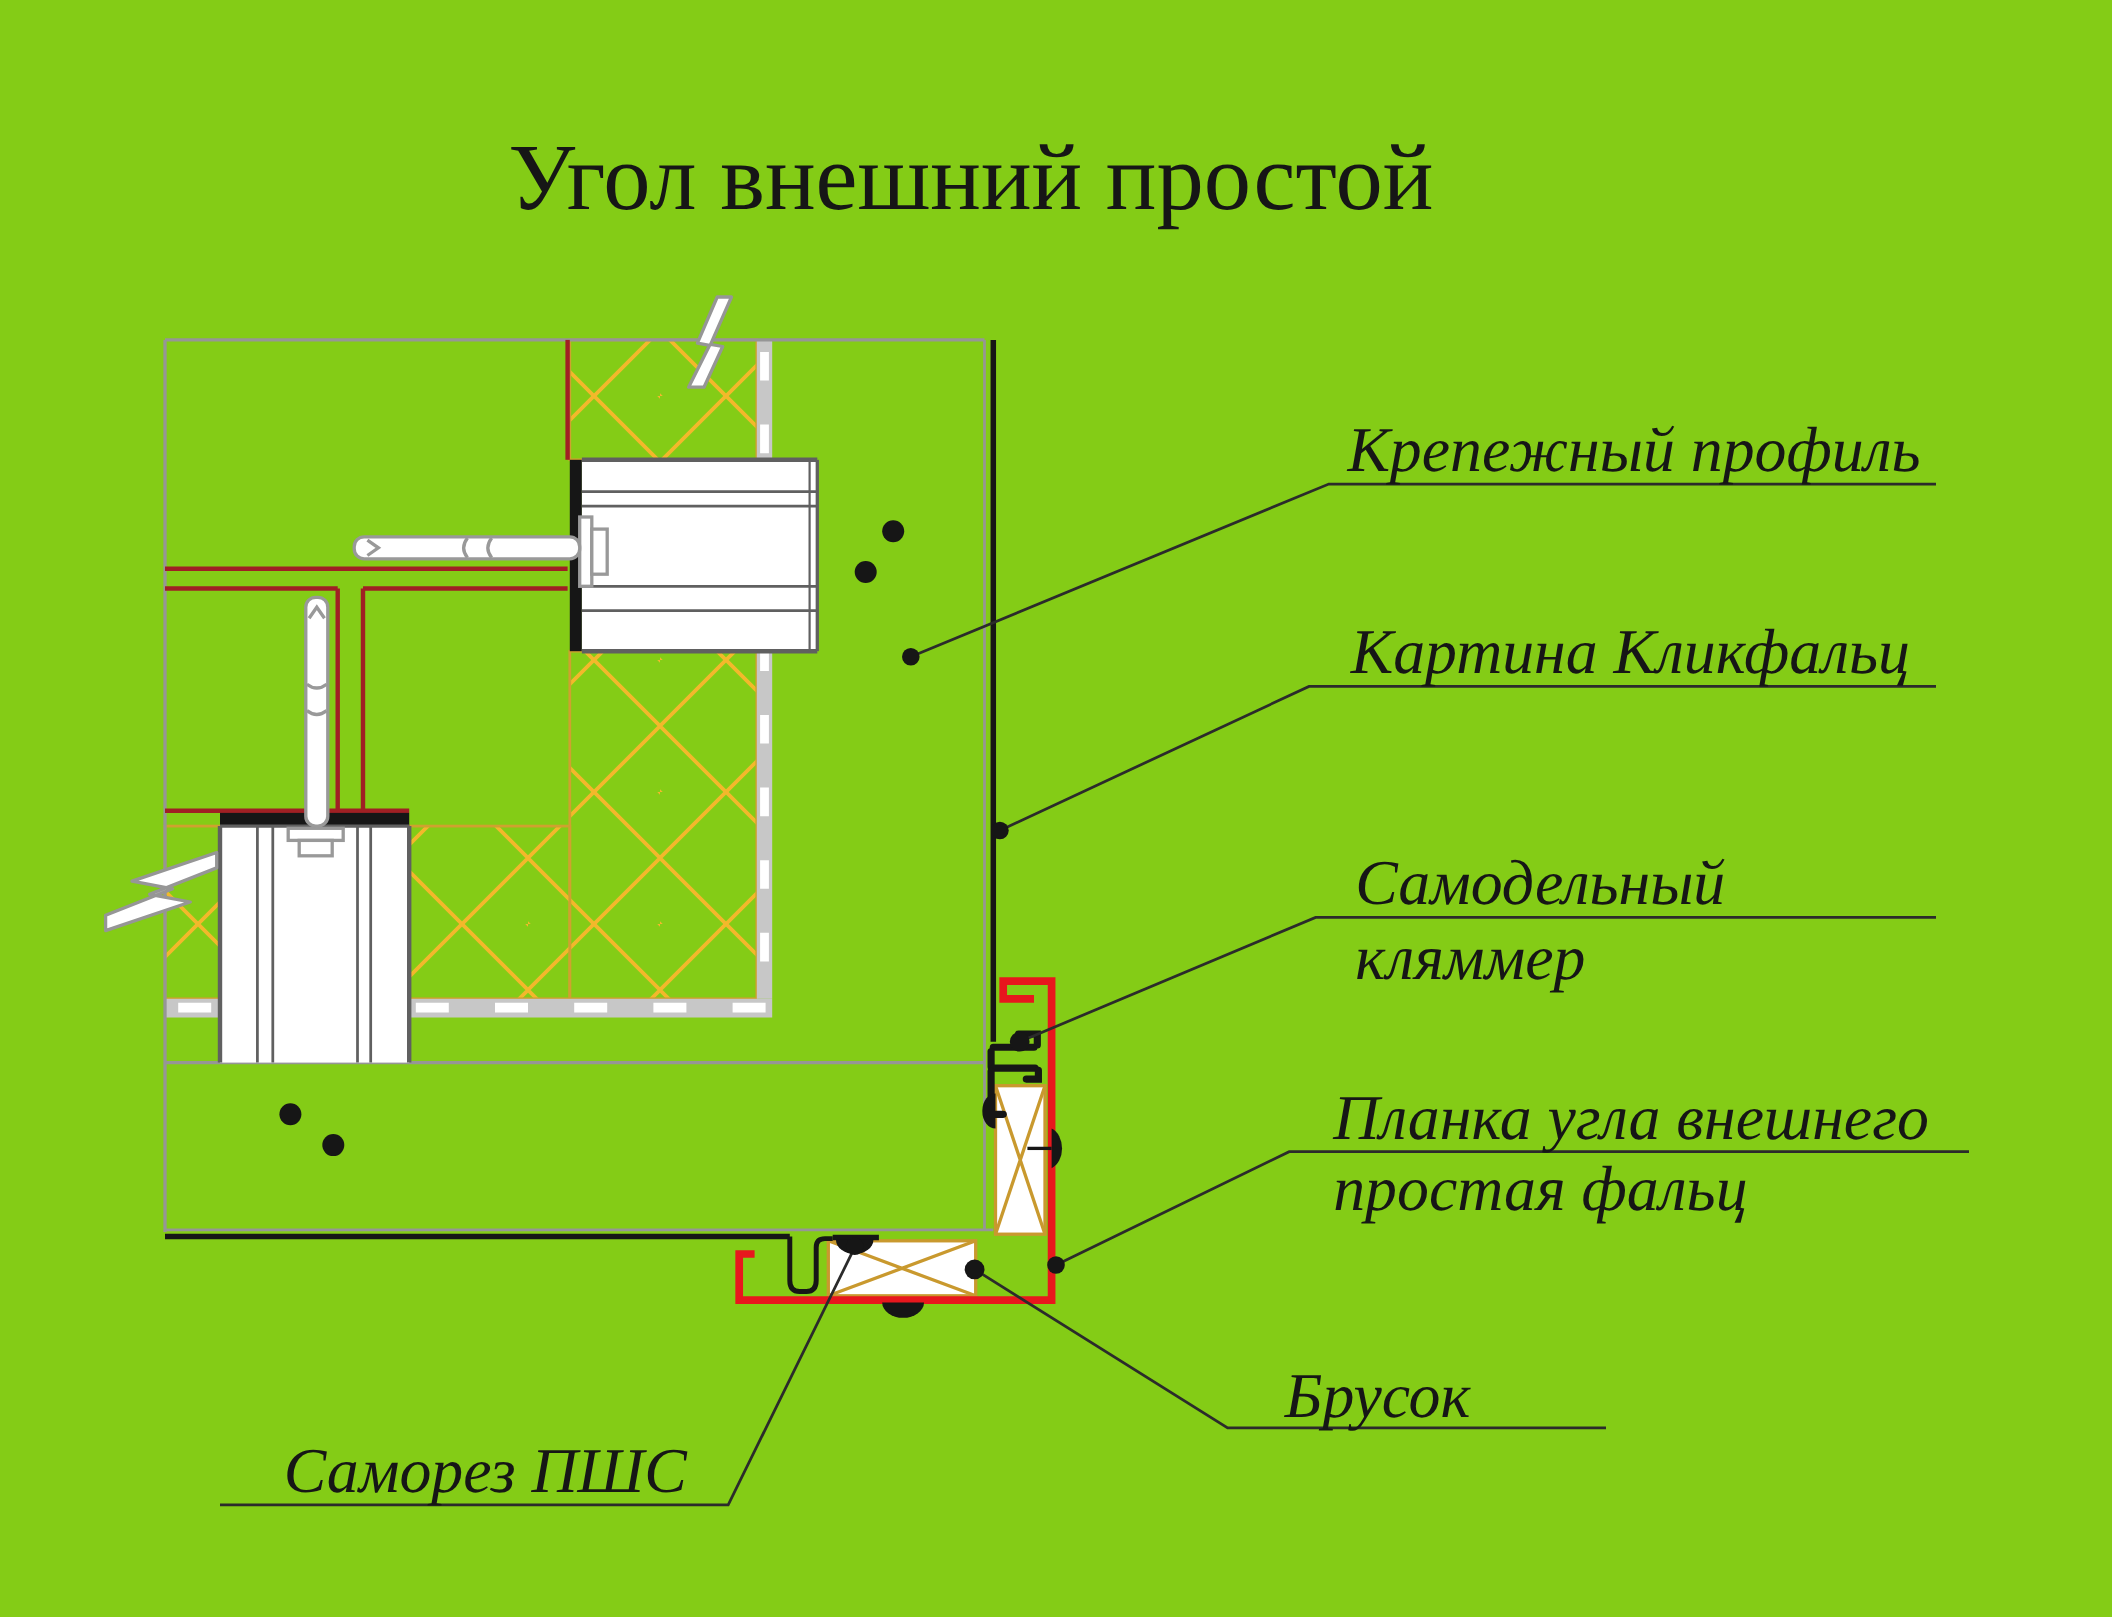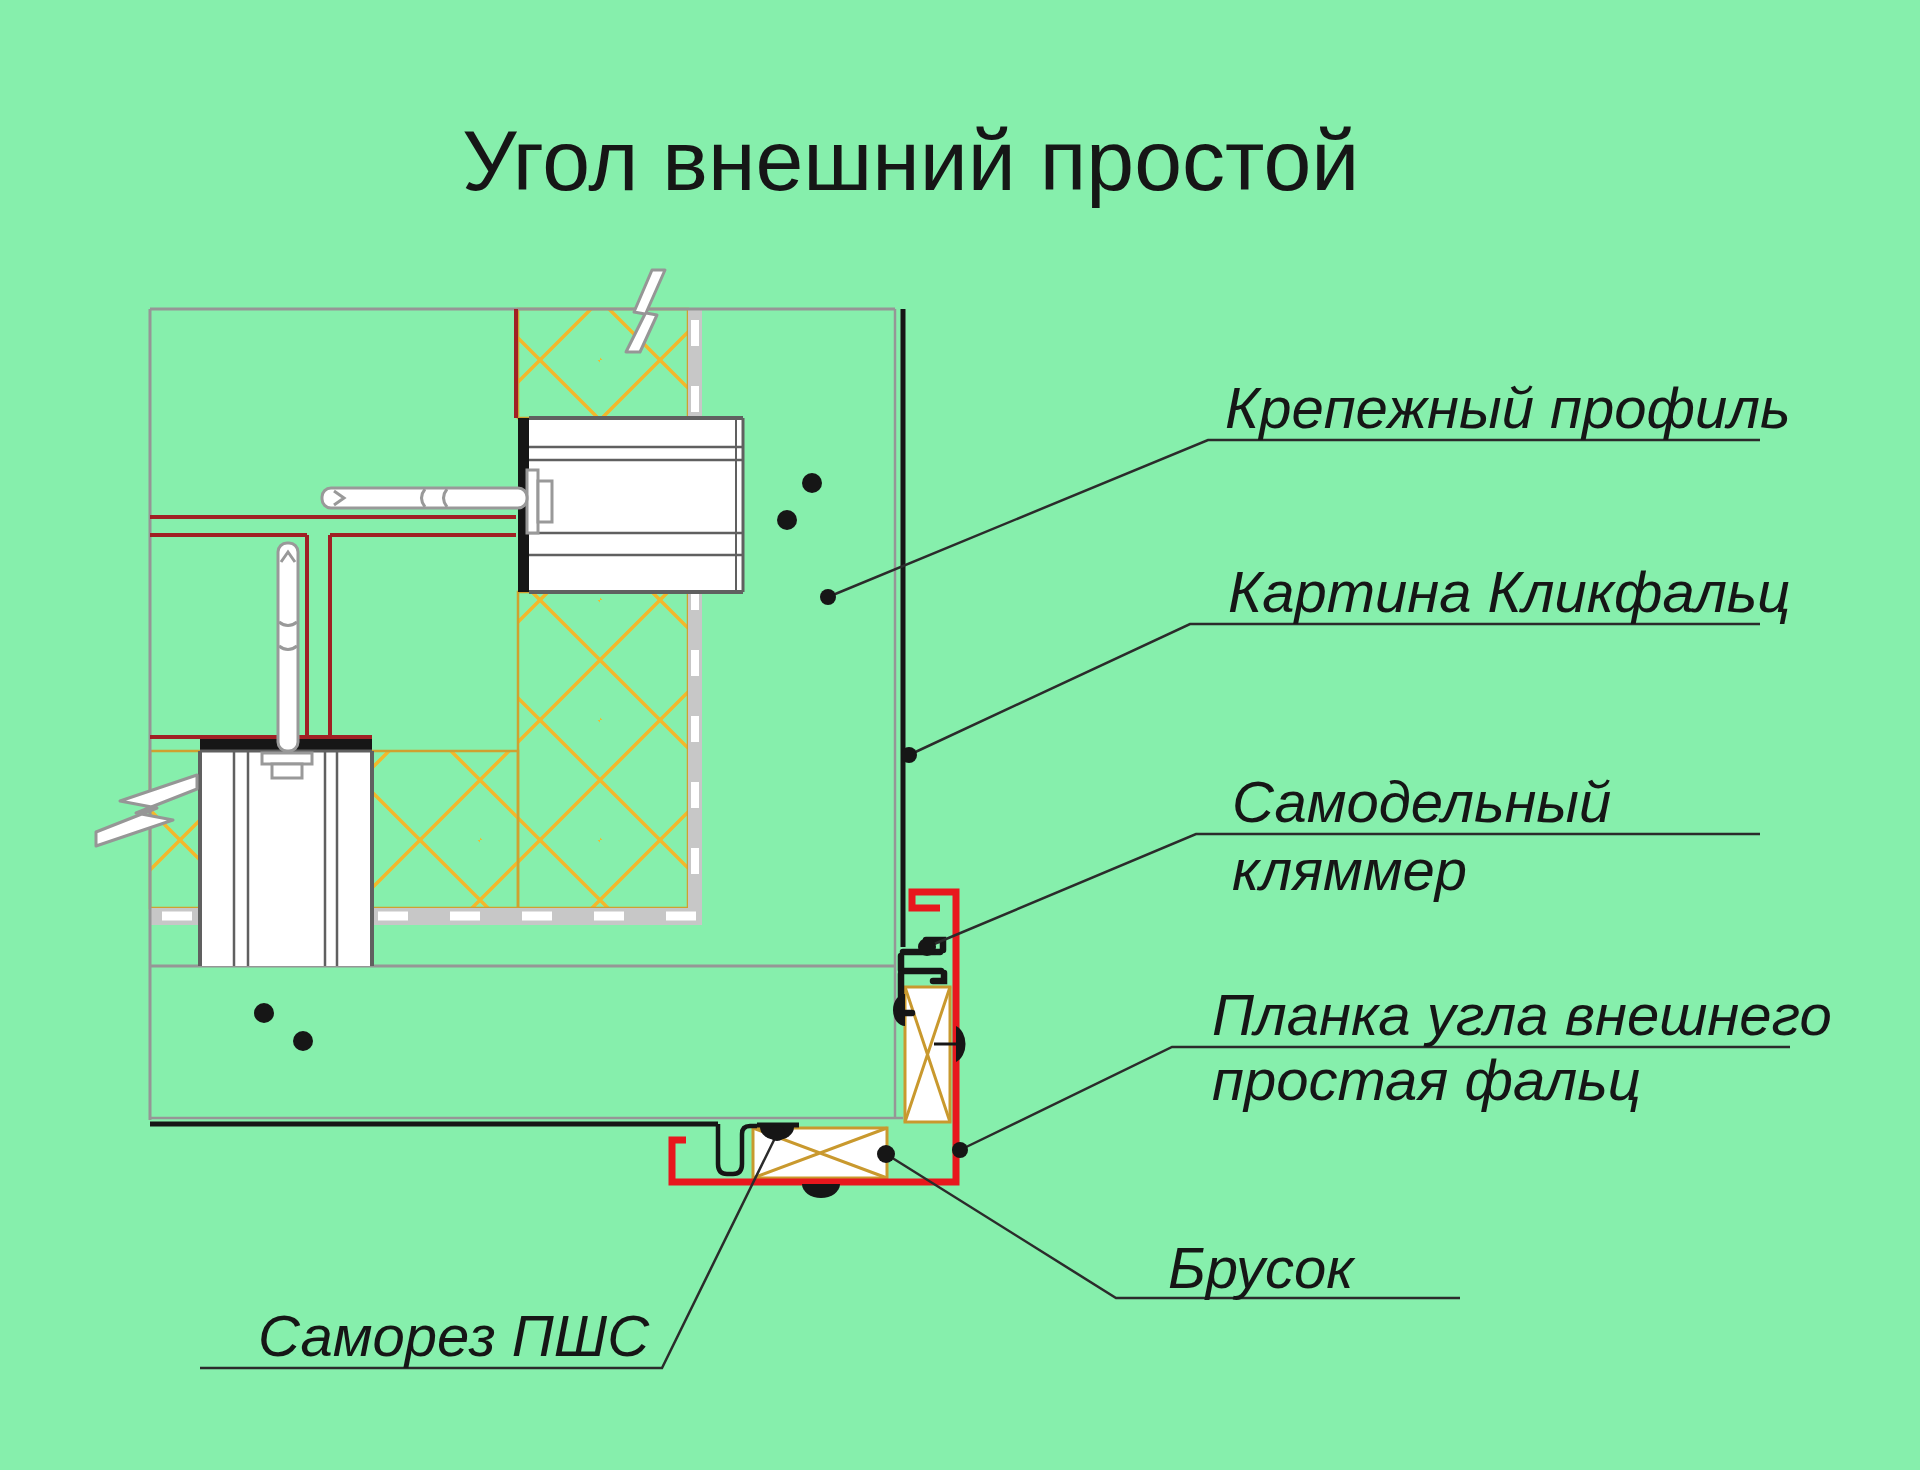--- a/index.html
+++ b/index.html
@@ -1,21 +1,21 @@
 <!DOCTYPE html>
 <html style="--accent-red: #e8171d; --dark-red: #a02024; --line-gray: #969696; --profile-gray: #606060; --board-gray: #c7c7c7; --ins-yellow: #f3b82b; --ins-border: #cfa12f; --wood: #c9992e; --ink: #161616;"><head>
 <meta charset="utf-8">
 <style>
   :root{
     --accent-red:#e8171d; --dark-red:#a02024; --line-gray:#969696;
     --profile-gray:#606060; --board-gray:#c7c7c7; --ins-yellow:#f3b82b;
     --ins-border:#cfa12f; --wood:#c9992e; --ink:#161616; --leader:#2b2b2b;
   }
   html,body{margin:0;padding:0;background:#fff;}
-  .stage{width:1920px;height:1470px;background:#86efac;position:relative;font-family:Liberation Sans, sans-serif;}
+  .stage{width:1920px;height:1470px;background:#84cc16;position:relative;font-family:Liberation Serif, serif;}
   svg{display:block}
   .gray{stroke:var(--line-gray);fill:none}
   .darkred{stroke:var(--dark-red);stroke-width:4;fill:none}
   .profile{stroke:var(--profile-gray);fill:none}
   .whitefill{fill:#fff}
   .ins{fill:url(#insPat);stroke:var(--ins-border);stroke-width:2.5}
   .board{fill:var(--board-gray);stroke:none}
   .dash{stroke:#fff;fill:none}
   .black{stroke:var(--ink);fill:none}
   .blackfill{fill:var(--ink);stroke:none}

